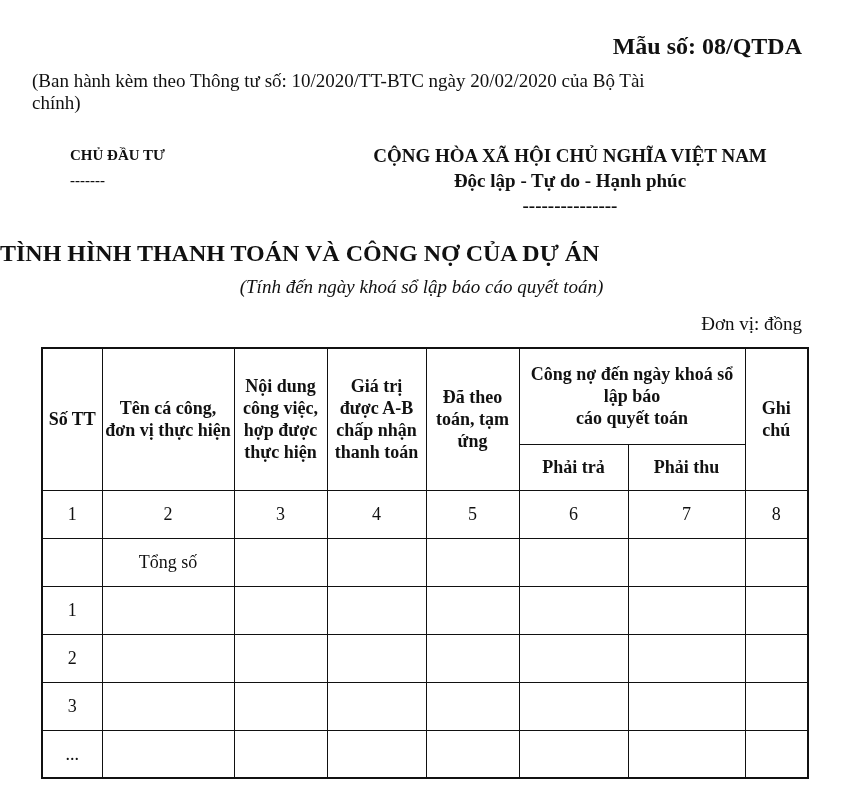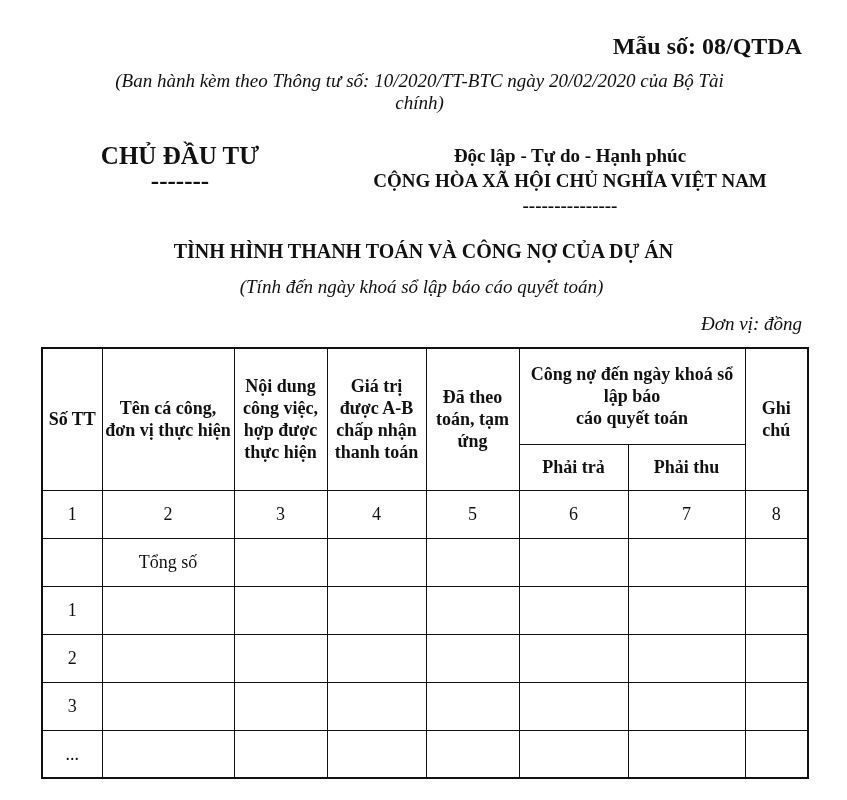--- a/index.html
+++ b/index.html
@@ -2,28 +2,28 @@
 <html><head>
 <meta charset="utf-8">
 <style>
   html, body { margin: 0; padding: 0; background: #ffffff; }
   body {
     width: 847px; height: 800px; position: relative; overflow: hidden;
     font-family: "Liberation Serif", "DejaVu Serif", serif; color: #111;
   }
   .abs { position: absolute; }
   .form-code { right: 45px; top: 33px; font-size: 24px; font-weight: bold; }
-  .issued { left: 32px; right: 40px; top: 70px; text-align: center; font-style: italic; font-size: 19px; line-height: 22px; }
-  .left-block { left: 70px; width: 220px; top: 143px; text-align: center; font-weight: bold; font-size: 25px; }
+  .issued { left: 32px; right: 40px; top: 70px; text-align: left; font-size: 19px; line-height: 22px; }
+  .left-block { left: 70px; width: 220px; top: 143px; text-align: left; font-weight: bold; font-size: 15px; }
   .right-block { left: 320px; width: 500px; top: 143px; text-align: center; font-weight: bold; font-size: 19px; }
   .left-block div, .right-block div { line-height: 25px; }
   .dashes { letter-spacing: 0px; }
-  .title { left: 0; right: 0; top: 240px; text-align: center; font-weight: bold; font-size: 20px; }
+  .title { left: 0; right: 0; top: 240px; font-weight: bold; font-size: 24px; }
   .subtitle { left: 0; right: 4px; top: 276px; text-align: center; font-style: italic; font-size: 19px; }
-  .unit { right: 45px; top: 313px; font-style: italic; font-size: 19px; }
+  .unit { right: 45px; top: 313px; font-size: 19px; }
 
   table.report {
     position: absolute; left: 41px; top: 347px; width: 766px;
     border-collapse: collapse; table-layout: fixed;
     border: 2px solid #111;
   }
   table.report td, table.report th {
     border: 1.6px solid #111; text-align: center; vertical-align: middle;
     padding: 0 2px; font-size: 18px; line-height: 22px;
   }
@@ -42,22 +42,22 @@
   <div>(Ban hành kèm theo Thông tư số: 10/2020/TT-BTC ngày 20/02/2020 của Bộ Tài</div>
   <div>chính)</div>
 </div>
 
 <div class="abs left-block">
   <div>CHỦ ĐẦU TƯ</div>
   <div class="dashes">-------</div>
 </div>
 
 <div class="abs right-block">
+  <div>CỘNG HÒA XÃ HỘI CHỦ NGHĨA VIỆT NAM</div>
   <div>Độc lập - Tự do - Hạnh phúc</div>
-  <div>CỘNG HÒA XÃ HỘI CHỦ NGHĨA VIỆT NAM</div>
   <div class="dashes">---------------</div>
 </div>
 
 <div class="abs title">TÌNH HÌNH THANH TOÁN VÀ CÔNG NỢ CỦA DỰ ÁN</div>
 <div class="abs subtitle">(Tính đến ngày khoá sổ lập báo cáo quyết toán)</div>
 <div class="abs unit">Đơn vị: đồng</div>
 
 <table class="report">
   <colgroup>
     <col style="width:60px">

